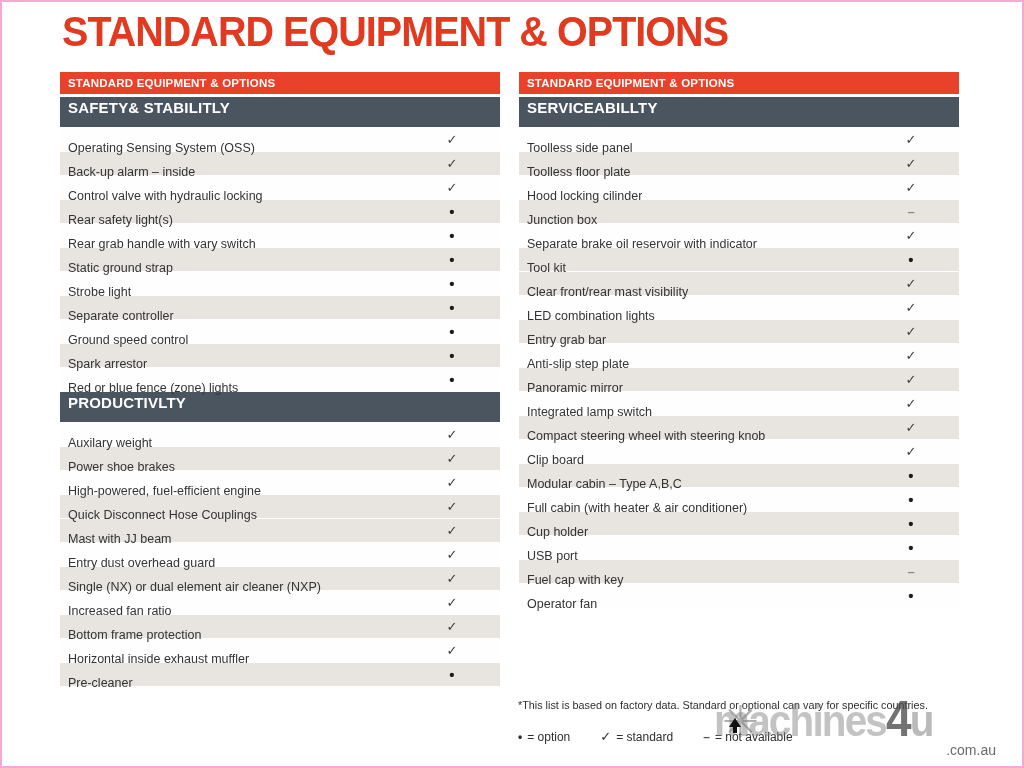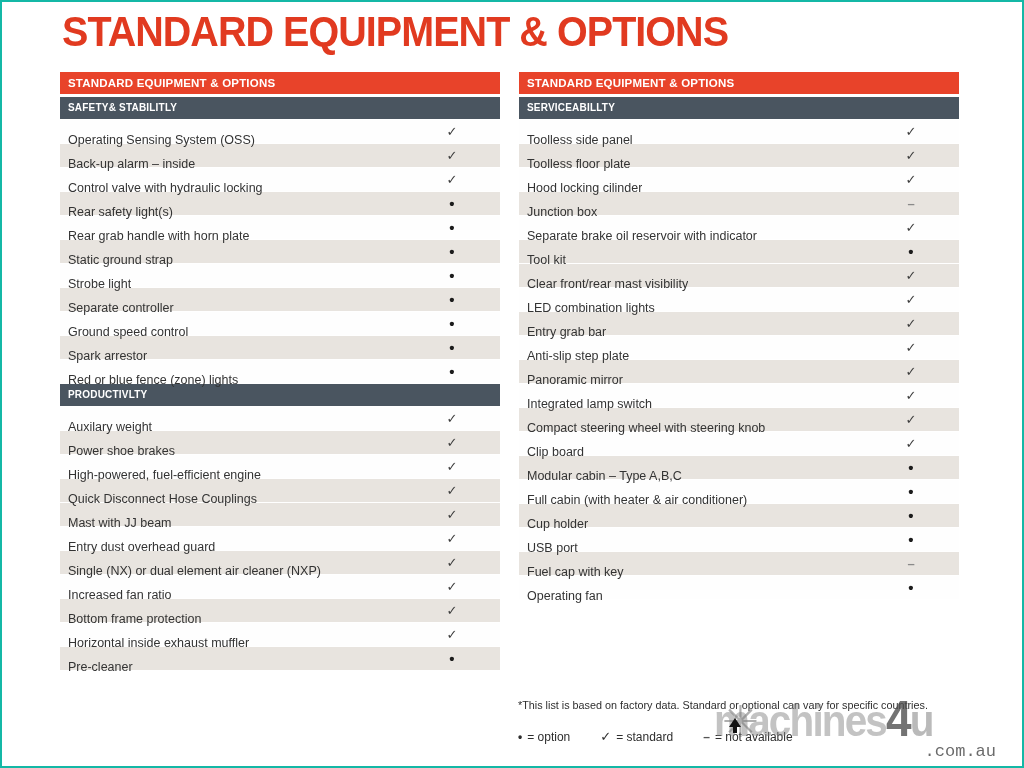--- a/index.html
+++ b/index.html
@@ -1,40 +1,40 @@
 <!DOCTYPE html>
 <html><head>
 <meta charset="utf-8">
 <style>
   html,body{margin:0;padding:0;}
   body{
     width:1024px;height:768px;position:relative;background:#fff;
     font-family:"Liberation Sans", sans-serif;overflow:hidden;
   }
   .page{
-    position:absolute;inset:0;border:2px solid #14b8a6;box-sizing:border-box;background:#fff;
+    position:absolute;inset:0;border:2px solid #f9a8d4;box-sizing:border-box;background:#fff;
   }
   
   .page-title{
     position:absolute;left:60px;top:6px;margin:0;
     font-size:42px;font-weight:bold;letter-spacing:-1px;
     color:#e13a20;transform:scaleX(.94);transform-origin:left top;
     white-space:nowrap;
   }
   
   .tables{position:absolute;left:58px;top:70px;width:898px;display:flex;gap:19px;}
   .etable{width:440px;flex:0 0 440px;}
   .t-header{
     background:#e8432a;color:#fff;font-size:11.5px;font-weight:bold;
     height:22px;line-height:22px;padding:0 8px;margin-bottom:3px;
     letter-spacing:.2px;
   }
   .sec-header{
-    background:#4a5560;color:#fff;font-size:10px;font-weight:bold;
-    height:22px;line-height:22px;padding:0 8px;margin:1px 0 1px 0;
+    background:#4a5560;color:#fff;font-size:15px;font-weight:bold;
+    height:30px;line-height:22px;padding:0 8px;margin:1px 0 1px 0;
     letter-spacing:.2px;
   }
   .row{
     height:23px;margin-bottom:1px;display:flex;align-items:center;
     justify-content:space-between;padding:0 0 0 8px;background:#fefefe;
     font-size:12.5px;color:#333;
   }
   .row.alt{background:#e8e4df;}
   .row .lbl{white-space:nowrap;overflow:hidden;margin-top:16px;}
   .row .sym{width:96px;text-align:center;flex:0 0 96px;font-size:13px;color:#3d3d3d;}
@@ -55,22 +55,22 @@
     transform:scaleX(.92);transform-origin:left top;white-space:nowrap;
   }
   .wm-star{
     position:absolute;left:8px;top:2px;font-size:44px;color:rgba(110,110,110,.55);
     font-weight:normal;
   }
   .wm-brand{color:rgba(130,130,130,.48);}
   .wm-num{color:rgba(75,75,75,.78);font-size:50px;}
   .wm-u{color:rgba(130,130,130,.55);}
   .wm-domain{
-    text-align:right;font-size:17px;color:rgba(80,80,80,.85);
-    margin-top:-2px;padding-right:18px;font-weight:normal;font-family:Liberation Mono, monospace;
+    text-align:right;font-size:14px;color:rgba(80,80,80,.85);
+    margin-top:-2px;padding-right:18px;font-weight:normal;
   }
   
   .cursor{position:absolute;left:726px;top:716px;width:14px;height:16px;}
   .cursor .tri{
     width:0;height:0;border-left:6px solid transparent;border-right:6px solid transparent;
     border-bottom:9px solid #111;margin:0 auto;
   }
   .cursor .stem{width:4px;height:6px;background:#111;margin:0 auto;}
 </style>
 </head>
@@ -94,21 +94,21 @@
         </div>
         <div class="row">
           <span class="lbl">Control valve with hydraulic locking</span>
           <span class="sym standard">✓</span>
         </div>
         <div class="row alt">
           <span class="lbl">Rear safety light(s)</span>
           <span class="sym option">•</span>
         </div>
         <div class="row">
-          <span class="lbl">Rear grab handle with horn plate</span>
+          <span class="lbl">Rear grab handle with vary switch</span>
           <span class="sym option">•</span>
         </div>
         <div class="row alt">
           <span class="lbl">Static ground strap</span>
           <span class="sym option">•</span>
         </div>
         <div class="row">
           <span class="lbl">Strobe light</span>
           <span class="sym option">•</span>
         </div>
@@ -247,21 +247,21 @@
         </div>
         <div class="row">
           <span class="lbl">USB port</span>
           <span class="sym option">•</span>
         </div>
         <div class="row alt">
           <span class="lbl">Fuel cap with key</span>
           <span class="sym na">–</span>
         </div>
         <div class="row">
-          <span class="lbl">Operating fan</span>
+          <span class="lbl">Operator fan</span>
           <span class="sym option">•</span>
         </div>
       </div>
   </div>
 
   <div class="footer">
     <p class="footnote">*This list is based on factory data. Standard or optional can vary for specific countries.</p>
     <div class="legend">
       <span class="li">
         <span class="ls">•</span>

